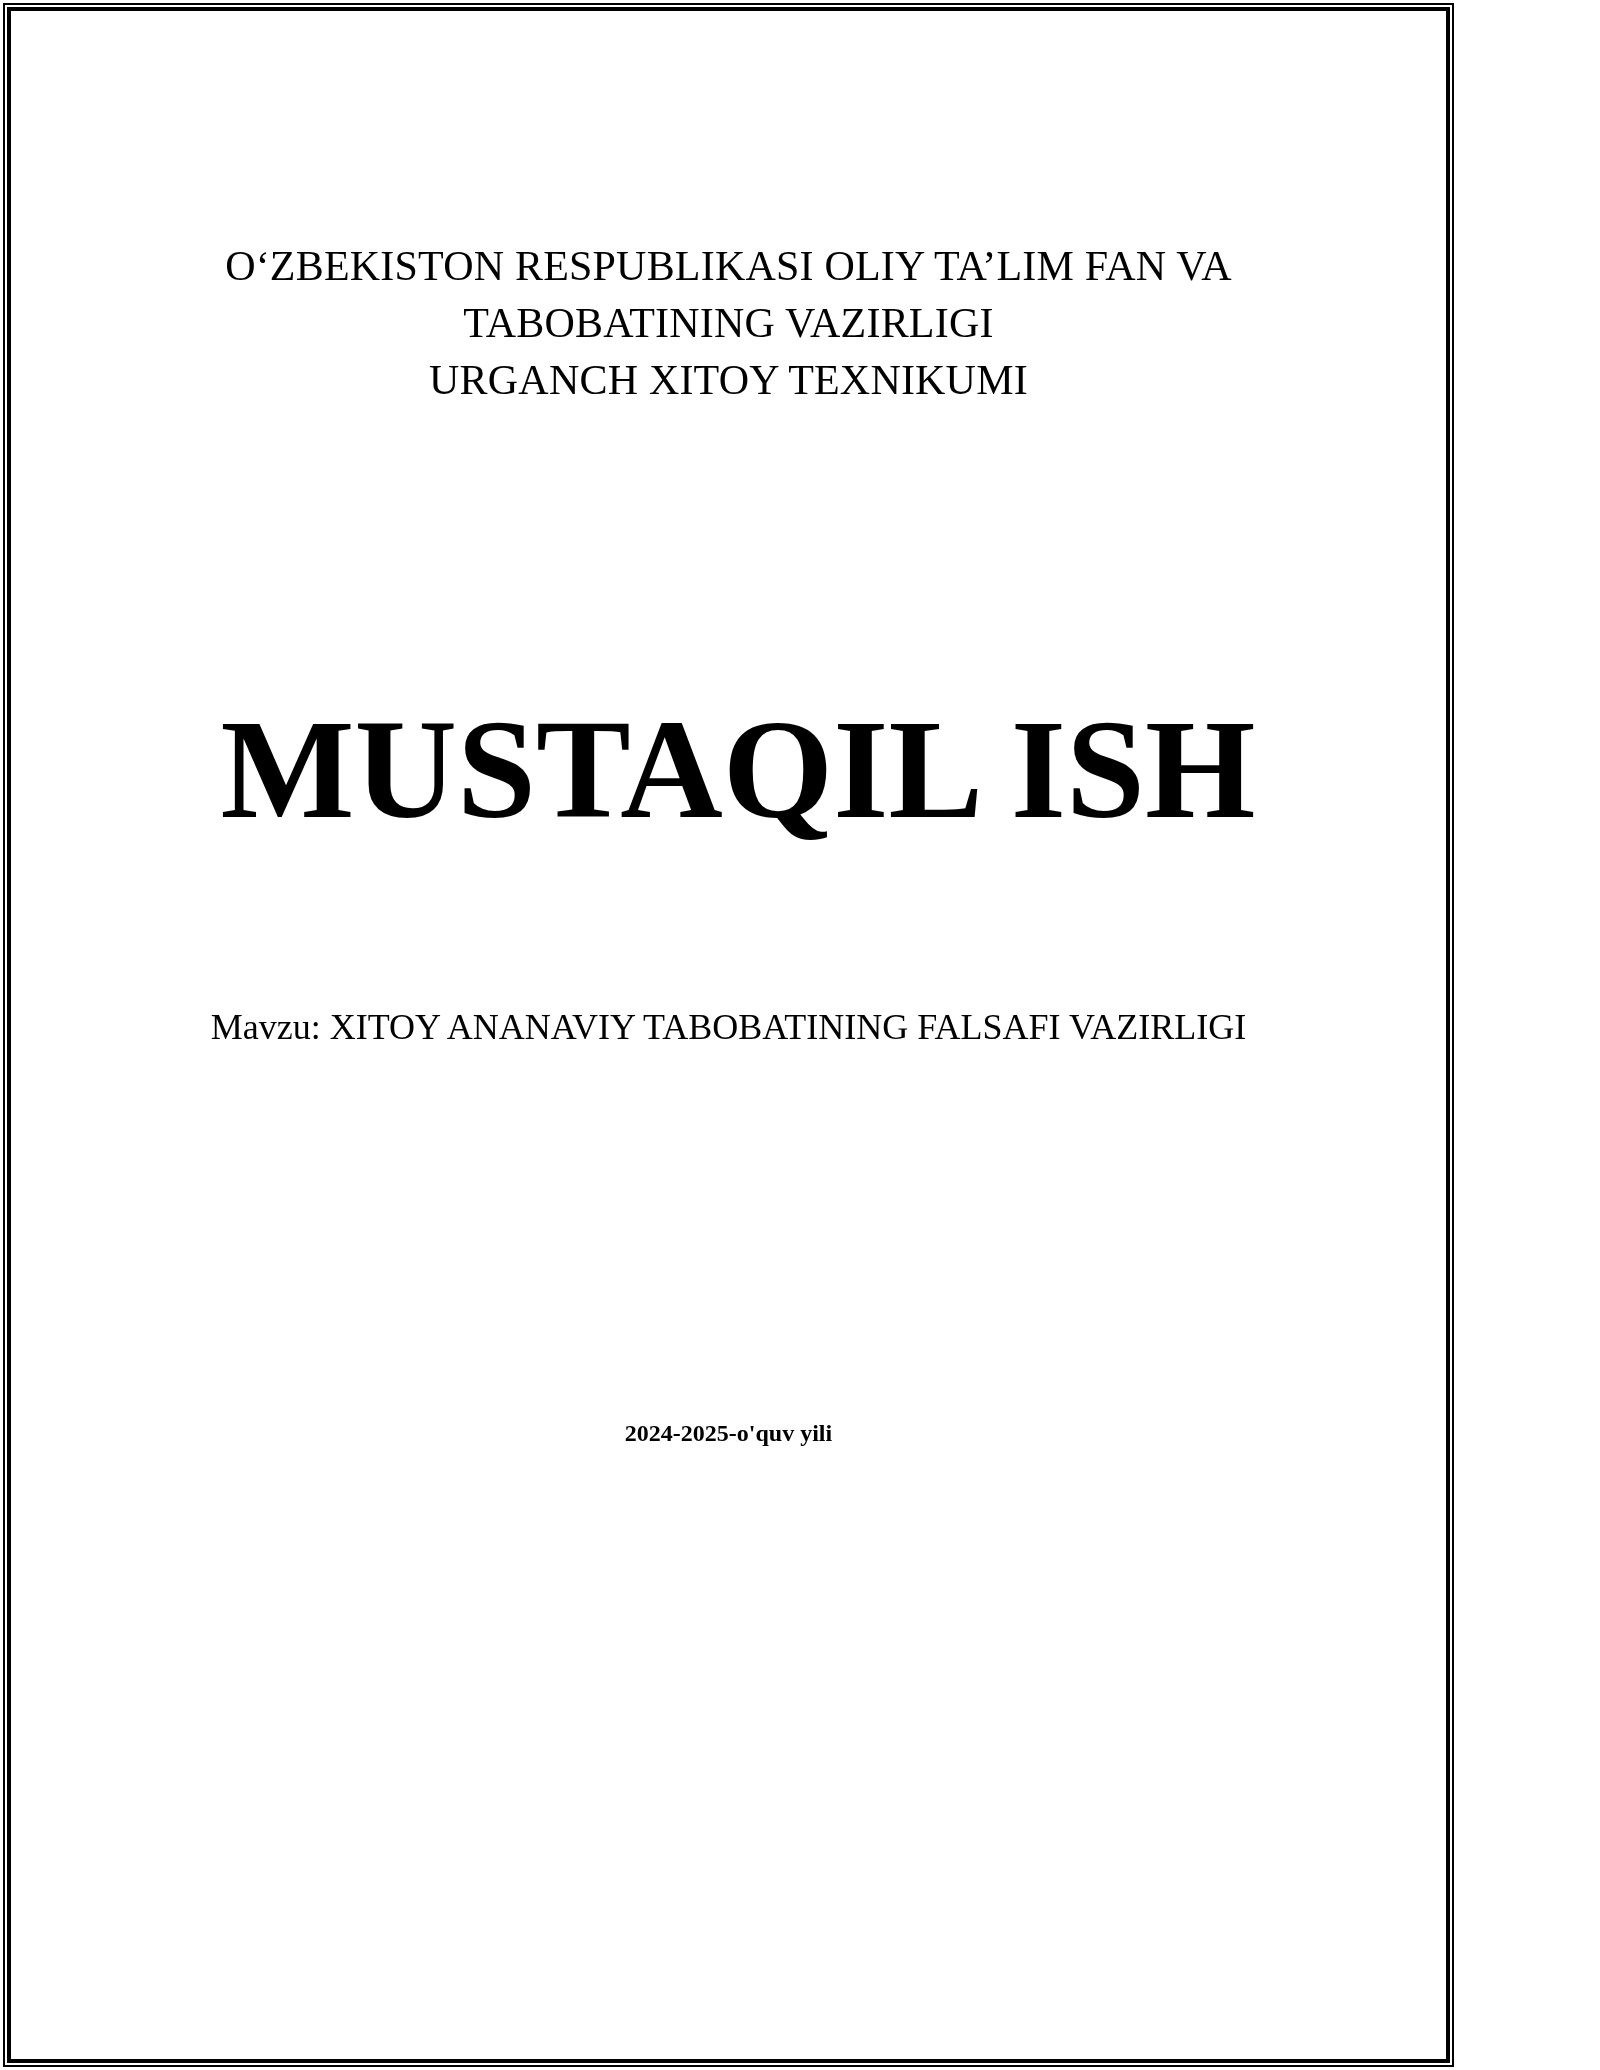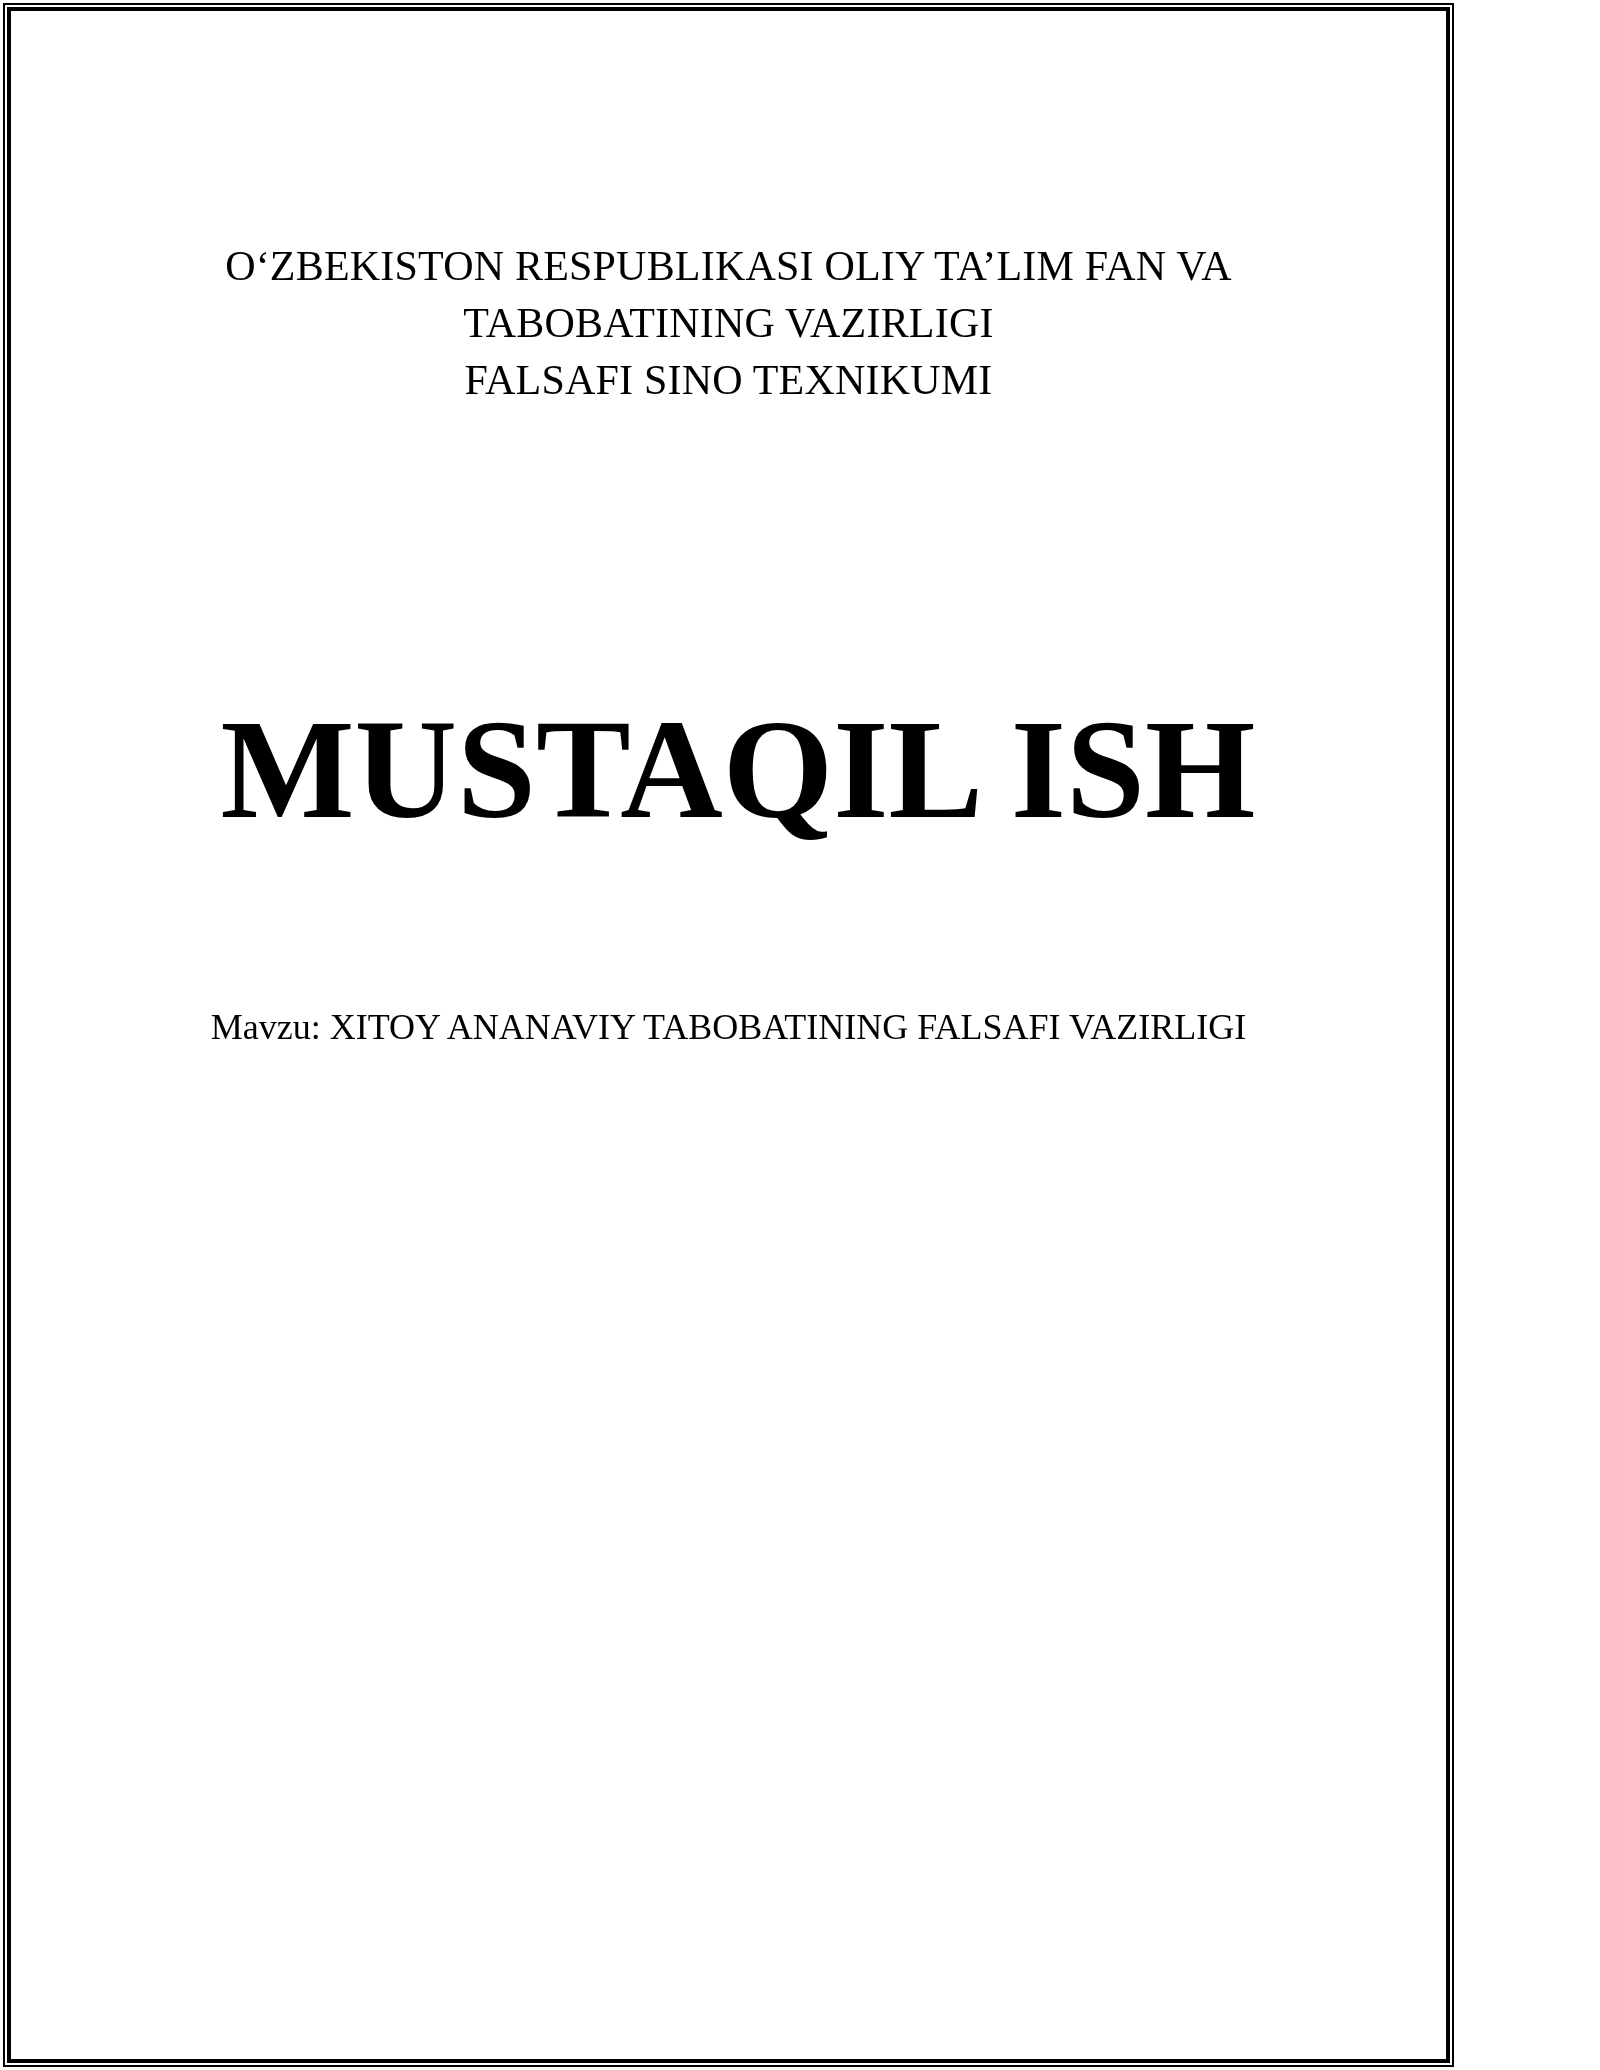--- a/index.html
+++ b/index.html
@@ -76,20 +76,21 @@
 </head>
 <body>
 
 <div class="page">
   <div class="border-outer"></div>
   <div class="border-inner"></div>
 
   <div class="doc-header">
     <div>O‘ZBEKISTON RESPUBLIKASI OLIY TA’LIM FAN VA</div>
     <div>TABOBATINING VAZIRLIGI</div>
-    <div>FALSAFI SINO TEXNIKUMI</div>
+    <div>URGANCH XITOY TEXNIKUMI</div>
   </div>
 
   <div class="doc-title">MUSTAQIL ISH</div>
 
   <div class="doc-topic">Mavzu: XITOY ANANAVIY TABOBATINING FALSAFI VAZIRLIGI</div>
 
+  <div class="doc-year">2024-2025-o'quv yili</div>
 </div>
 
 </body></html>

